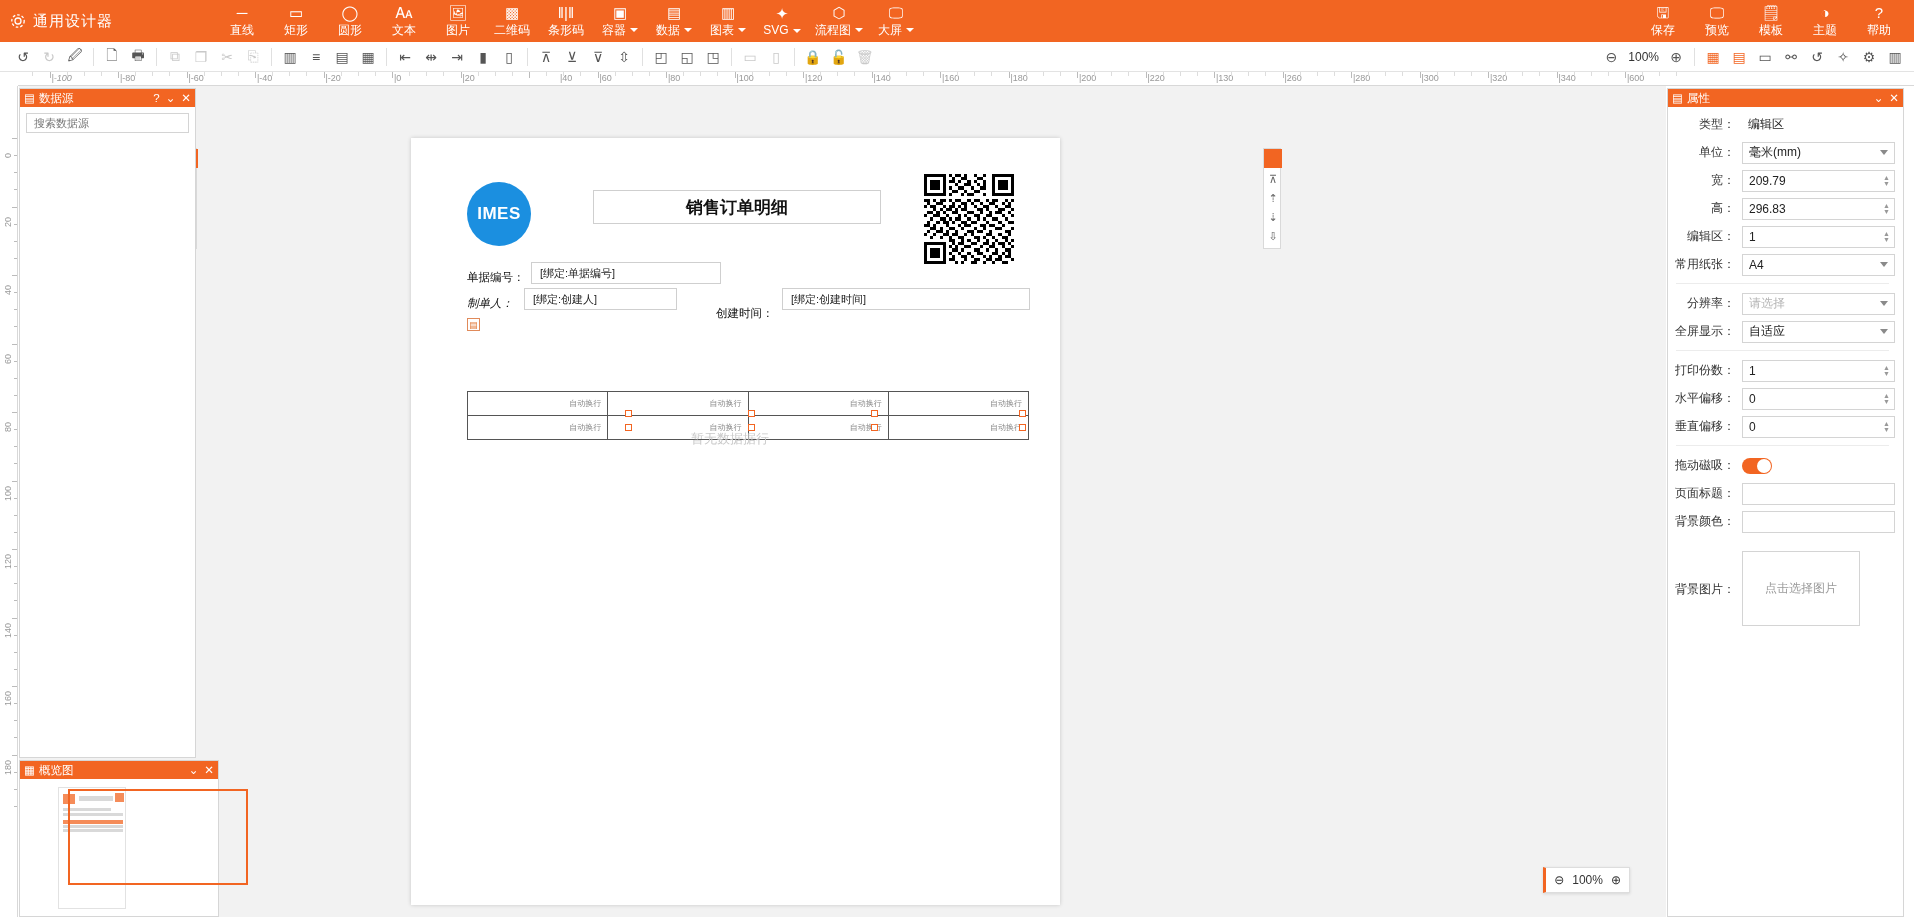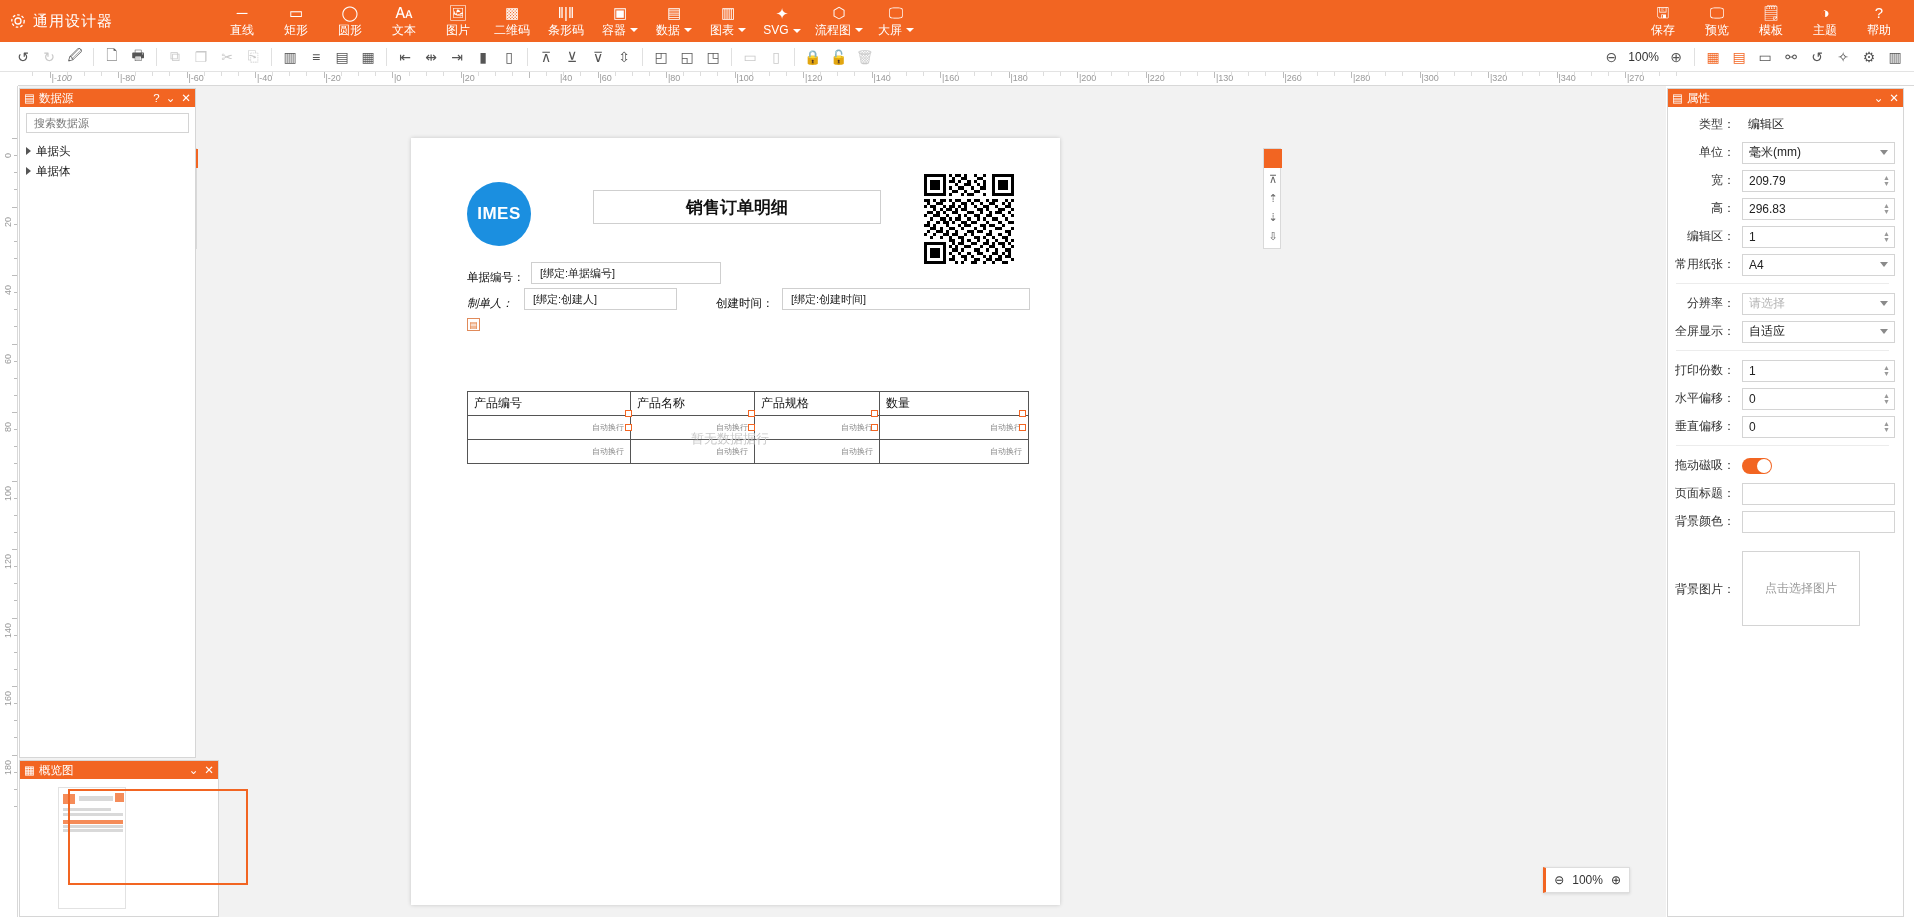--- a/index.html
+++ b/index.html
@@ -446,21 +446,21 @@
       <div class="rh-lab" style="left: 1472px;">|320</div>
       <div class="rh-tick" style="left: 1487.12px; height: 4px; top: 0px;"></div>
       <div class="rh-tick" style="left: 1504.25px; height: 4px; top: 0px;"></div>
       <div class="rh-tick" style="left: 1521.38px; height: 4px; top: 0px;"></div>
       <div class="rh-major" style="left: 1538.5px;"></div>
       <div class="rh-lab" style="left: 1540.5px;">|340</div>
       <div class="rh-tick" style="left: 1555.62px; height: 4px; top: 0px;"></div>
       <div class="rh-tick" style="left: 1572.75px; height: 4px; top: 0px;"></div>
       <div class="rh-tick" style="left: 1589.88px; height: 4px; top: 0px;"></div>
       <div class="rh-major" style="left: 1607px;"></div>
-      <div class="rh-lab" style="left: 1609px;">|270</div>
+      <div class="rh-lab" style="left: 1609px;">|600</div>
       <div class="rh-tick" style="left: 1624.12px; height: 4px; top: 0px;"></div>
       <div class="rh-tick" style="left: 1641.25px; height: 4px; top: 0px;"></div>
       <div class="rh-tick" style="left: 1658.38px; height: 4px; top: 0px;"></div>
     </div>
   <div class="ruler-v" id="ruler-v">
       <div class="rv-lab" style="top: 72px;">0</div>
       <div class="rv-major" style="top: 52px;"></div>
       <div class="rv-major" style="top: 69.125px; left: 14px; width: 4px;"></div>
       <div class="rv-major" style="top: 86.25px; left: 14px; width: 4px;"></div>
       <div class="rv-major" style="top: 103.375px; left: 14px; width: 4px;"></div>
@@ -763,35 +763,29 @@
       <div class="f-label" style="left:56px; top:132px;">单据编号：</div>
       <div class="f-row" style="left:120px; top:124px; width:190px; height:22px;">
         <span class="f-val">[绑定:单据编号]</span>
       </div>
 
       <div class="f-label" style="left:56px; top:158px;font-style:italic;">制单人：</div>
       <div class="f-row" style="left:113px; top:150px; width:153px; height:22px;">
         <span class="f-val">[绑定:创建人]</span>
       </div>
 
-      <div class="f-label" style="left:305px; top:158px;">创建时间：</div>
+      <div class="f-label" style="left:305px; top:168px;">创建时间：</div>
       <div class="f-row" style="left:371px; top:150px; width:248px; height:22px;">
         <span class="f-val">[绑定:创建时间]</span>
       </div>
 
       <div class="small-icon-box" style="left:56px; top:180px;">▤</div>
 
       <table class="grid">
         <tbody>
-            <tr class="hdr">
-          <td style="width:163px">产品编号</td>
-          <td style="width:124px">产品名称</td>
-          <td style="width:125px">产品规格</td>
-          <td>数量</td>
-        </tr>
         <tr class="auto">
           <td>自动换行</td>
           <td>自动换行</td>
           <td>自动换行</td>
           <td>自动换行</td>
         </tr>
         <tr class="auto">
           <td>自动换行</td>
           <td>自动换行</td>
           <td>自动换行</td>
@@ -825,30 +819,20 @@
       <span>数据源</span>
       <span class="hd-actions">
         <span>?</span>
         <span>⌄</span>
         <span>✕</span>
       </span>
     </div>
     <div class="ds-search">
       <input value="" placeholder="搜索数据源" style="">
     </div>
-    <div class="ds-tree">
-      <div class="ds-node">
-        <span class="tri"></span>
-        <span>单据头</span>
-      </div>
-      <div class="ds-node">
-        <span class="tri"></span>
-        <span>单据体</span>
-      </div>
-    </div>
   </div>
 
   <div class="ov-panel">
     <div class="panel-hd">
       <span>▦</span>
       <span>概览图</span>
       <span class="hd-actions">
         <span>⌄</span>
         <span>✕</span>
       </span>

